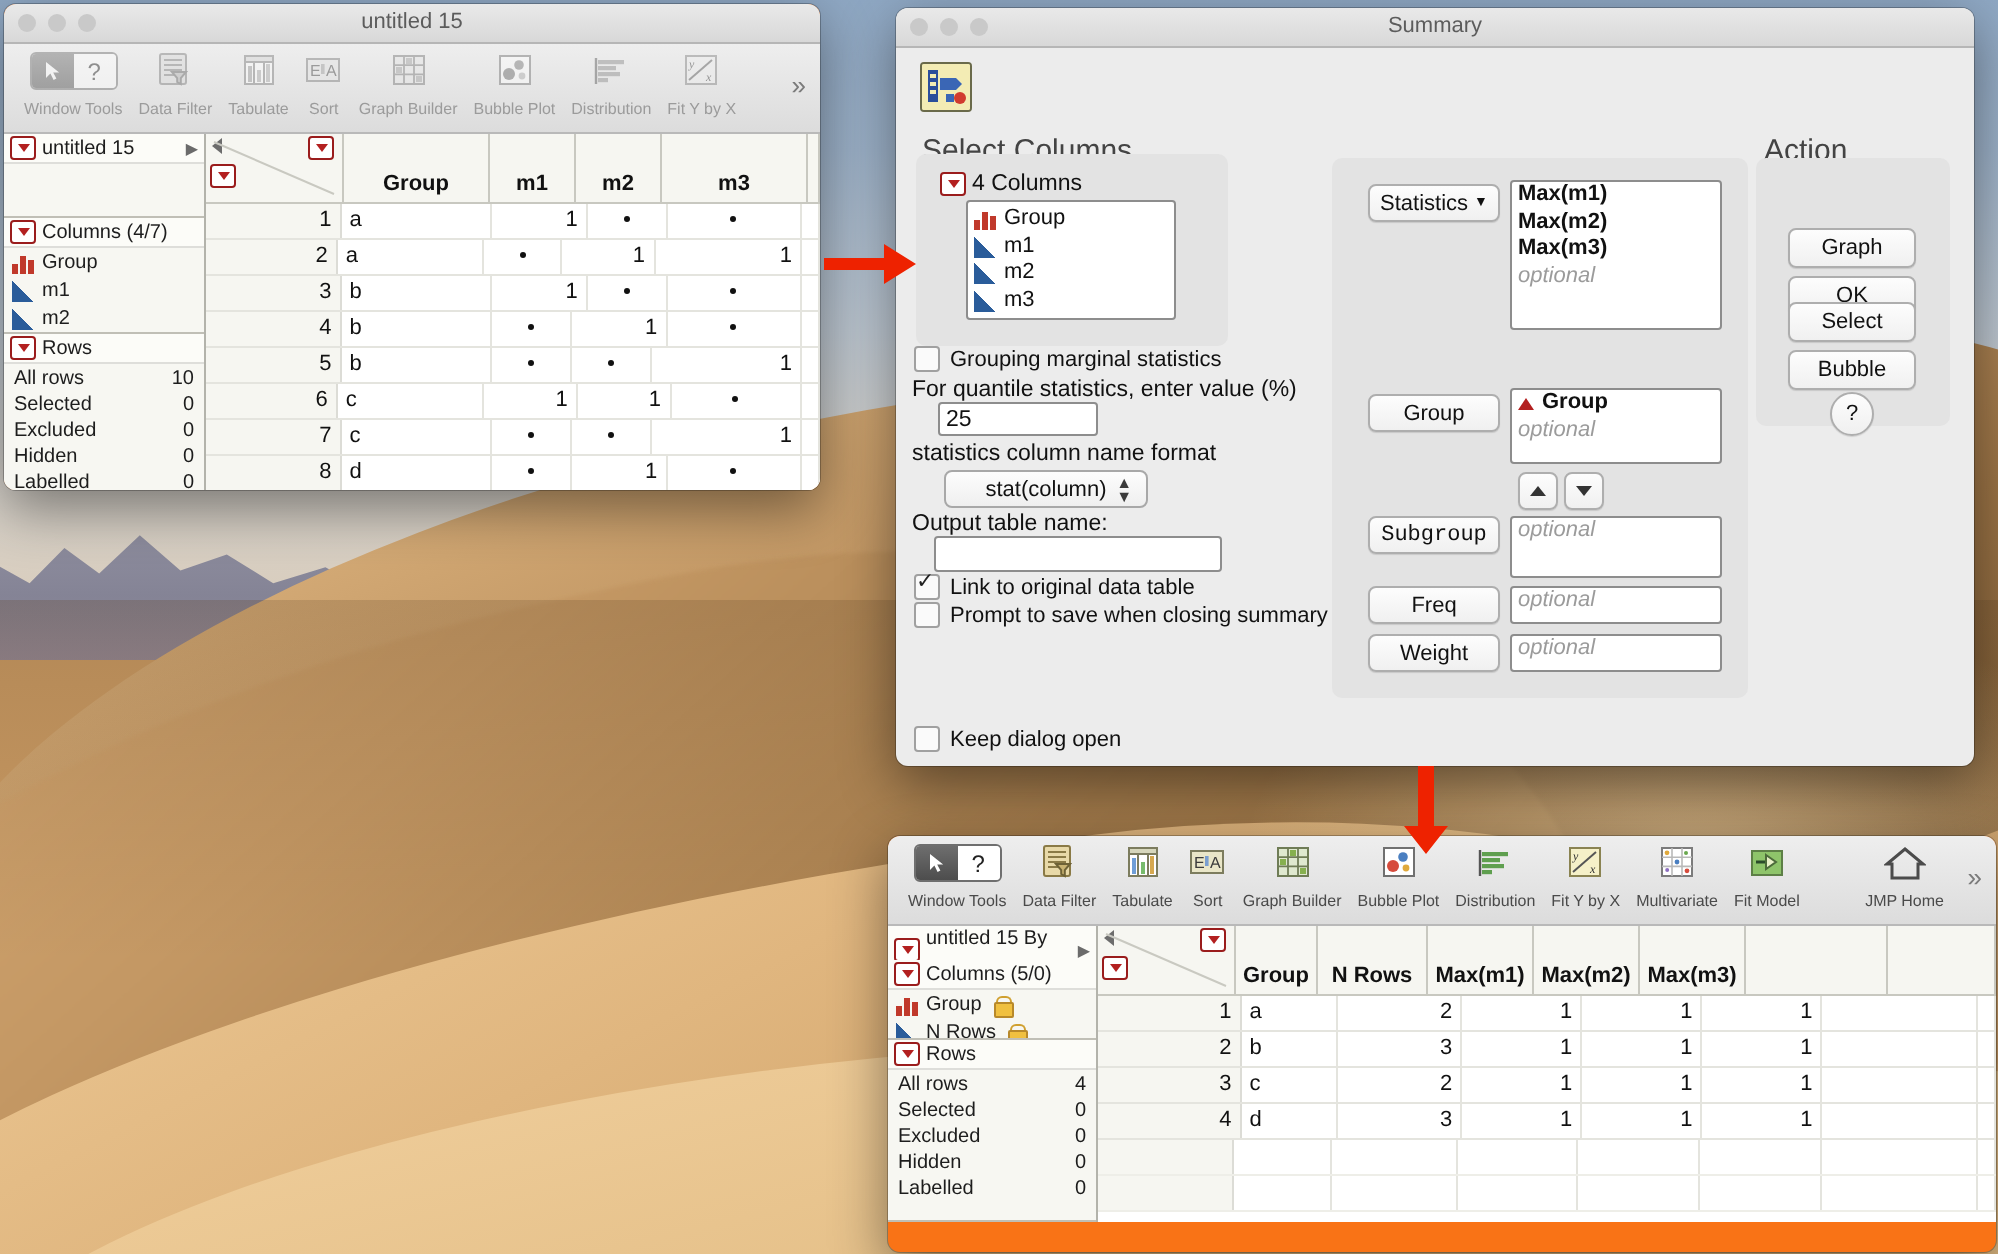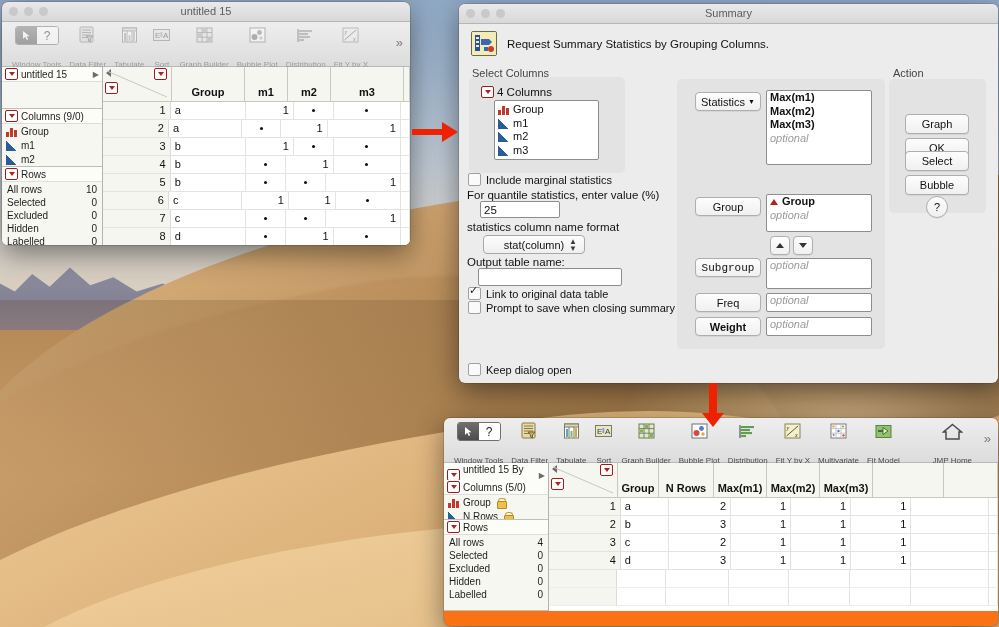--- a/index.html
+++ b/index.html
@@ -49,21 +49,21 @@
   .lt.g1{background:#c9c9c9;}
   .lt.red{background:#ff5f57;}
   .lt.yel{background:#febc2e;}
   .lt.grn{background:#28c840;}
 
   
   .tbar{height:41px;background:linear-gradient(180deg,#eeeeee,#dcdcdc);
      border-bottom:1px solid #b9b9b9;display:flex;align-items:flex-start;padding:3px 6px 0 6px;position:relative;}
   .tbtn{display:flex;flex-direction:column;align-items:center;width:auto;padding:0 4px;}
   .tbtn .glyph{height:21px;display:flex;align-items:center;justify-content:center;}
-  .tbtn .lbl{font-size:8px;color:#4a4a4a;line-height:10px;margin-top:14px;white-space:nowrap;}
+  .tbtn .lbl{font-size:8px;color:#4a4a4a;line-height:10px;margin-top:4px;white-space:nowrap;}
   .tbar.inactive .lbl{color:#9b9b9b;}
   .tbar.inactive .glyph{opacity:.45;filter:grayscale(1);}
   .chev{position:absolute;right:7px;top:13px;font-size:13px;color:#7b7b7b;}
   .winTools{display:flex;border:1px solid #6f6f6f;border-radius:3px;overflow:hidden;height:17px;}
   .winTools .a{width:21px;background:linear-gradient(180deg,#6e6e6e,#4d4d4d);display:flex;align-items:center;justify-content:center;}
   .winTools .b{width:21px;background:#fff;display:flex;align-items:center;justify-content:center;font-size:12px;color:#222;}
 
   
   .body{display:flex;height:calc(100% - 60px);background:#f5f5f0;}
   .sidebar{width:100px;background:#f1f0ea;border-right:1px solid #b3b3ab;
@@ -102,26 +102,26 @@
      font-size:11px;color:#111;line-height:17px;background:#f6f6f1;}
   .gCell{border-right:1px solid #e4e4de;font-size:11px;color:#111;line-height:17px;background:#fff;padding:0 4px;}
   .gCell.num{text-align:right;}
   .gCell.txt{text-align:left;}
   .dot{display:inline-block;width:3px;height:3px;border-radius:50%;background:#111;vertical-align:middle;margin-bottom:2px;}
   .emptyRow{display:flex;height:17px;border-bottom:1px solid #eeeee8;}
   .emptyRow .rn{width:68px;border-right:1px solid #dcdcd6;background:#f6f6f1;}
   .emptyRow .gCell{background:#fff;}
 
   
-  #dlg{left:459px;top:4px;width:539px;height:379px;background:#ececec;}
+  #dlg{left:448px;top:4px;width:539px;height:379px;background:#ececec;}
   .dlgHdr{display:flex;align-items:center;gap:10px;padding:7px 0 4px 12px;}
   .dlgIcon{width:24px;height:23px;background:#f2eab0;border:1px solid #6a6a4a;border-radius:2px;position:relative;overflow:hidden;flex:none;}
   .dlgTxt{font-size:11.5px;color:#111;}
   .gbox{position:absolute;background:#e3e3e3;border-radius:5px;}
-  .glabel{position:absolute;font-size:11px;color:#444;}
+  .glabel{position:absolute;font-size:15px;color:#444;}
   .listbox{background:#fff;border:1px solid #8d8d8d;border-radius:2px;overflow:hidden;}
   .litem{font-size:11px;color:#111;padding:0 3px;line-height:13.5px;display:flex;align-items:center;gap:4px;}
   .litem.opt{color:#9b9b9b;font-style:italic;}
   .btn{background:linear-gradient(180deg,#fdfdfd,#f0f0f0);border:1px solid #aeaeae;border-radius:4px;
        font-size:11px;color:#111;display:flex;align-items:center;justify-content:center;
        box-shadow:0 .5px .5px rgba(0,0,0,.12);}
   .btn.sm{height:17px;}
   .cbx{width:11px;height:11px;border:1px solid #a0a0a0;background:#fafafa;border-radius:2px;display:inline-block;
        vertical-align:-2px;position:relative;flex:none;}
   .cbx.on::after{content:"✓";position:absolute;left:0px;top:-4px;font-size:11px;color:#222;}
@@ -271,21 +271,21 @@
             </span>
           <span>untitled 15</span>
           <span class="arrR">▶</span>
         </div>
       </div>
       <div class="panel" style="height:58px;">
         <div class="panelHdr">
           <span class="redTri">
               <i></i>
             </span>
-          <span>Columns (9/0)</span>
+          <span>Columns (4/7)</span>
         </div>
         <div class="colItem">
           <span class="icoBar">
               <i></i>
               <i></i>
               <i></i>
             </span>
           <span>Group</span>
         </div>
         <div class="colItem">
@@ -463,21 +463,20 @@
         <rect x="0" y="0" width="24" height="23" fill="#f3ecb4"></rect>
         <rect x="3" y="3" width="5" height="16" fill="#2a4e9b"></rect>
         <rect x="4" y="5" width="3" height="2" fill="#f3ecb4"></rect>
         <rect x="4" y="9" width="3" height="2" fill="#f3ecb4"></rect>
         <rect x="4" y="13" width="3" height="2" fill="#f3ecb4"></rect>
         <path d="M9 7 L17 7 L20 10 L17 13 L9 13 Z" fill="#3a66b5"></path>
         <circle cx="19" cy="17" r="3" fill="#d13b2e"></circle>
         <path d="M12 15 L16 15 L16 19 L12 19Z" fill="#3a66b5"></path>
       </svg>
     </div>
-    <div class="dlgTxt">Request Summary Statistics by Grouping Columns.</div>
   </div>
 
   <div class="glabel" style="left:13px;top:63px;">Select Columns</div>
   <div class="gbox" style="left:10px;top:73px;width:156px;height:96px;"></div>
   <div style="position:absolute;left:22px;top:82px;display:flex;align-items:center;gap:3px;">
     <span class="redTri">
         <i></i>
       </span>
     <span style="font-size:11.5px;color:#111;">4 Columns</span>
   </div>
@@ -500,21 +499,21 @@
     </div>
     <div class="litem">
       <span class="icoTri"></span>
       <span>m3</span>
     </div>
   </div>
 
   <div class="ckrow" style="position:absolute;left:467px;top:0;"></div>
   <div class="ckrow" style="position:absolute;left:9px;top:169px;">
     <span class="cbx"></span>
-    <span>Include marginal statistics</span>
+    <span>Grouping marginal statistics</span>
   </div>
 
   <div class="lab" style="position:absolute;left:8px;top:185px;">For quantile statistics, enter value (%)</div>
   <div class="txtfield" style="position:absolute;left:21px;top:197px;width:72px;height:15px;">
       <span>25</span>
     </div>
 
   <div class="lab" style="position:absolute;left:8px;top:217px;">statistics column name format</div>
   <div class="popup" style="position:absolute;left:24px;top:231px;width:100px;height:17px;">
     <span>stat(column)</span>
@@ -577,21 +576,21 @@
     <div class="litem opt">optional</div>
   </div>
 
   <div class="btn sm" style="position:absolute;left:236px;top:289px;width:64px;">
     <span>Freq</span>
   </div>
   <div class="listbox" style="position:absolute;left:307px;top:289px;width:104px;height:17px;">
     <div class="litem opt">optional</div>
   </div>
 
-  <div class="btn sm" style="position:absolute;left:236px;top:313px;width:64px;font-weight:bold;">
+  <div class="btn sm" style="position:absolute;left:236px;top:313px;width:64px;">
     <span>Weight</span>
   </div>
   <div class="listbox" style="position:absolute;left:307px;top:313px;width:104px;height:17px;">
     <div class="litem opt">optional</div>
   </div>
 
   <div class="glabel" style="left:434px;top:63px;">Action</div>
   <div class="gbox" style="left:430px;top:75px;width:97px;height:134px;"></div>
   <div class="btn" style="position:absolute;left:446px;top:86px;width:62px;height:18px;margin-top:48px;">
       <span>OK</span>

